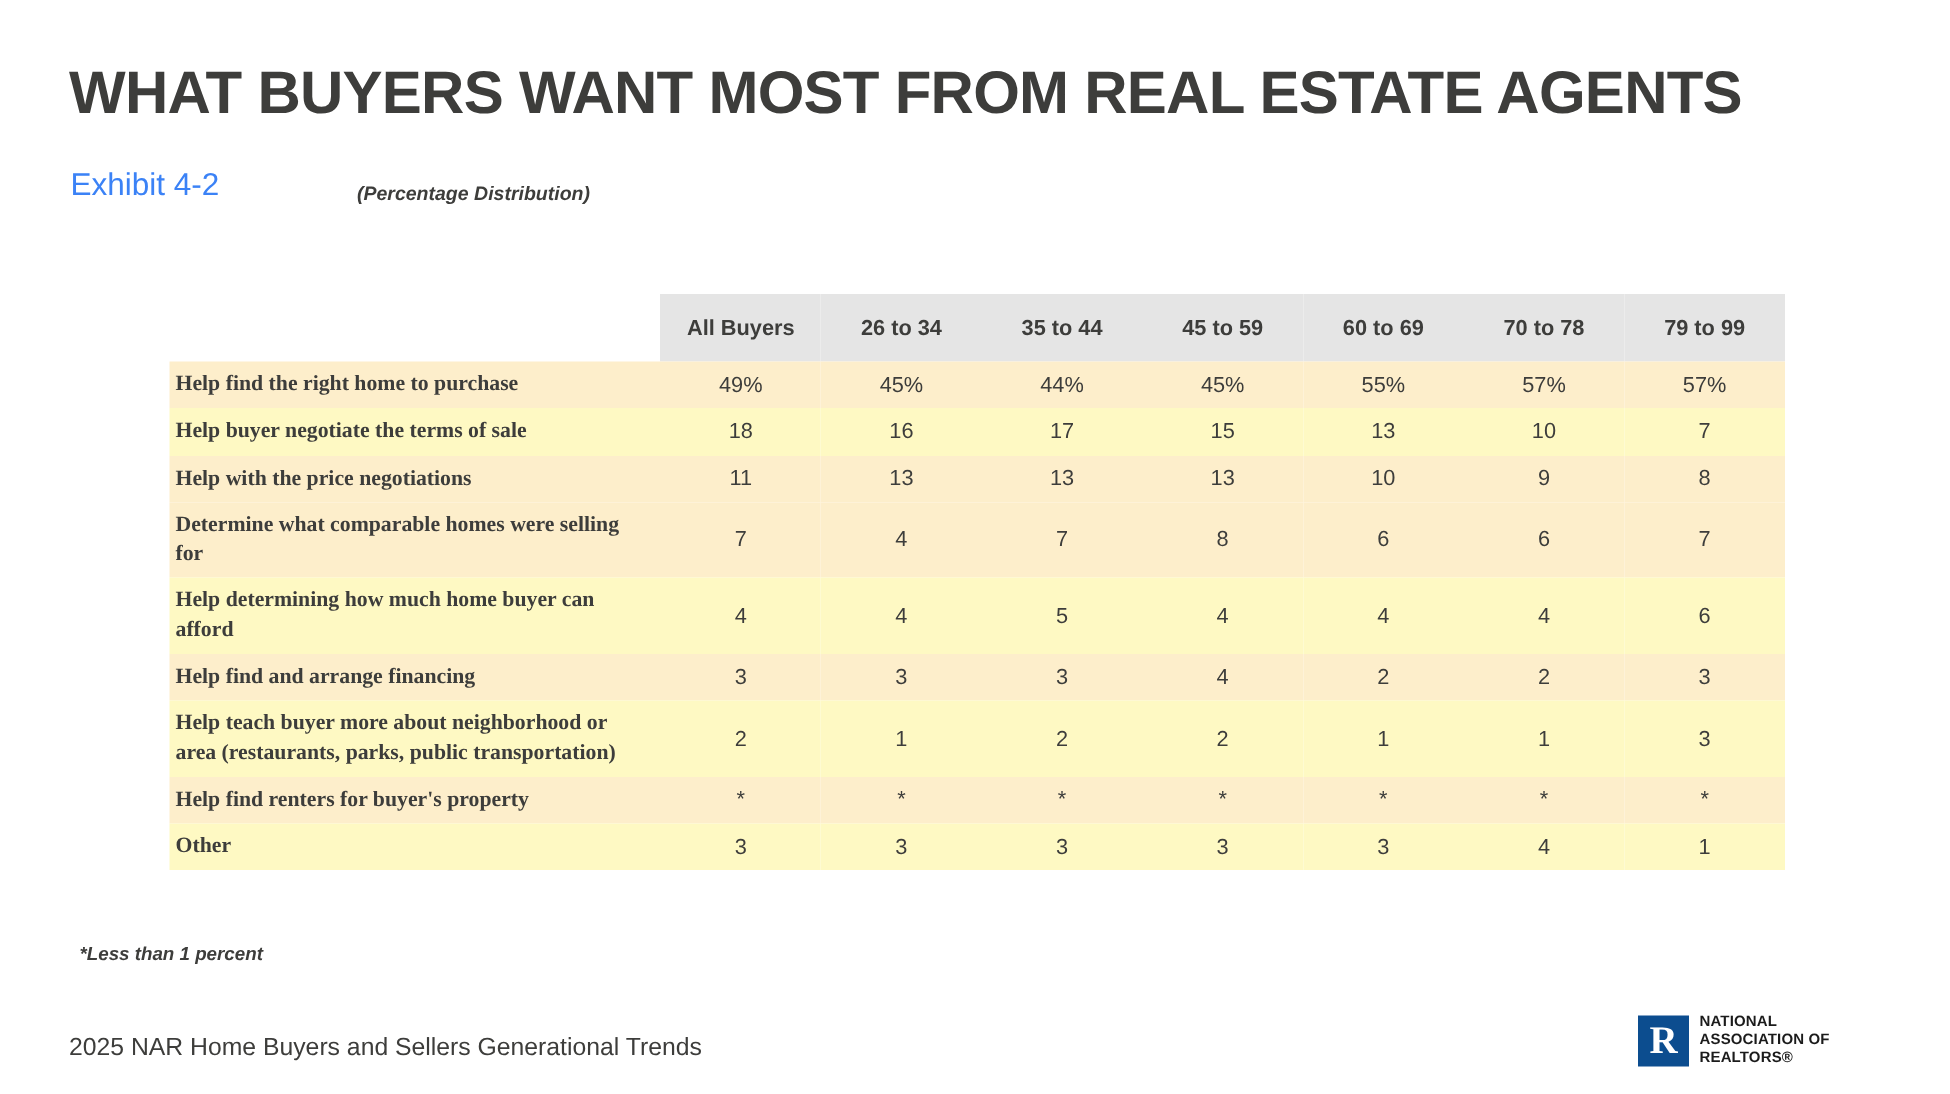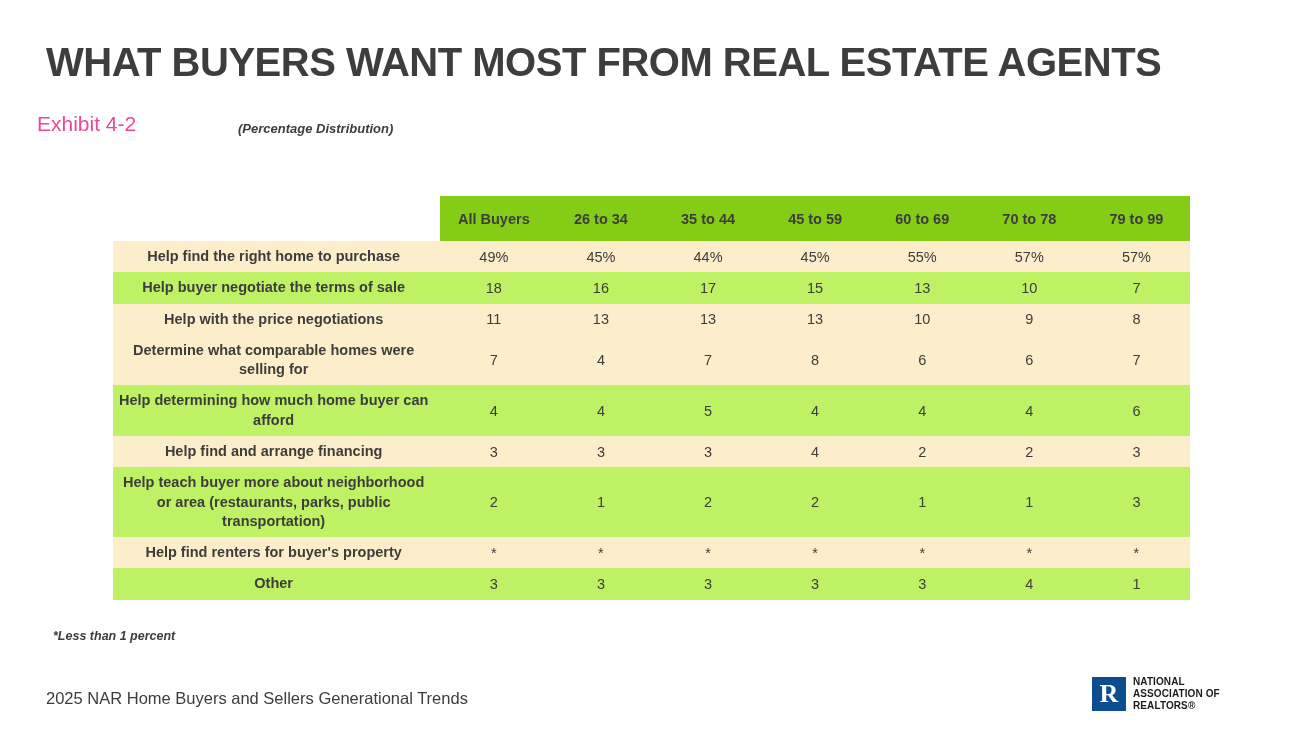--- a/index.html
+++ b/index.html
@@ -29,24 +29,24 @@
     top: 40px;
     font-size: 40px;
     font-weight: bold;
     letter-spacing: -0.5px;
     color: #3d3d3b;
     white-space: nowrap;
   }
 
   .exhibit {
     position: absolute;
-    left: 37px;
+    left: 47px;
     top: 112px;
     font-size: 21px;
-    color: #ec4899;
+    color: #3b82f6;
     font-weight: normal;
   }
 
   .subnote {
     position: absolute;
     left: 238px;
     top: 121px;
     font-size: 13px;
     font-style: italic;
     font-weight: bold;
@@ -71,52 +71,53 @@
     top: 196px;
     border-collapse: collapse;
     width: 1077px;
     table-layout: fixed;
   }
 
   table.data col.label-col { width: 327px; }
   table.data col.data-col { width: 107px; }
 
   table.data thead th {
-    background: #84cc16;
+    background: #e5e5e5;
     color: #3d3d3b;
     font-size: 14.5px;
     font-weight: bold;
     height: 45px;
     vertical-align: middle;
     text-align: center;
     padding: 0;
   }
   table.data thead th.label-head {
     background: #ffffff;
   }
 
   table.data tbody td {
     font-size: 14.5px;
     text-align: center;
     vertical-align: middle;
     padding: 6px 0;
     color: #3d3d3b;
   }
   table.data tbody td.rowlabel {
-    text-align: center;
+    text-align: left;
     padding-left: 4px;
     padding-right: 10px;
     font-weight: bold;
     line-height: 1.33;
+    font-family: Liberation Serif, serif;
   }
   table.data tbody tr.odd td {
     background: #fdeecb;
   }
   table.data tbody tr.even td {
-    background: #bef264;
+    background: #fef9c3;
   }
   table.data tbody tr.even td.rowlabel {
     font-weight: bold;
   }
 
   .footnote {
     position: absolute;
     left: 53px;
     top: 629px;
     font-size: 12.5px;

